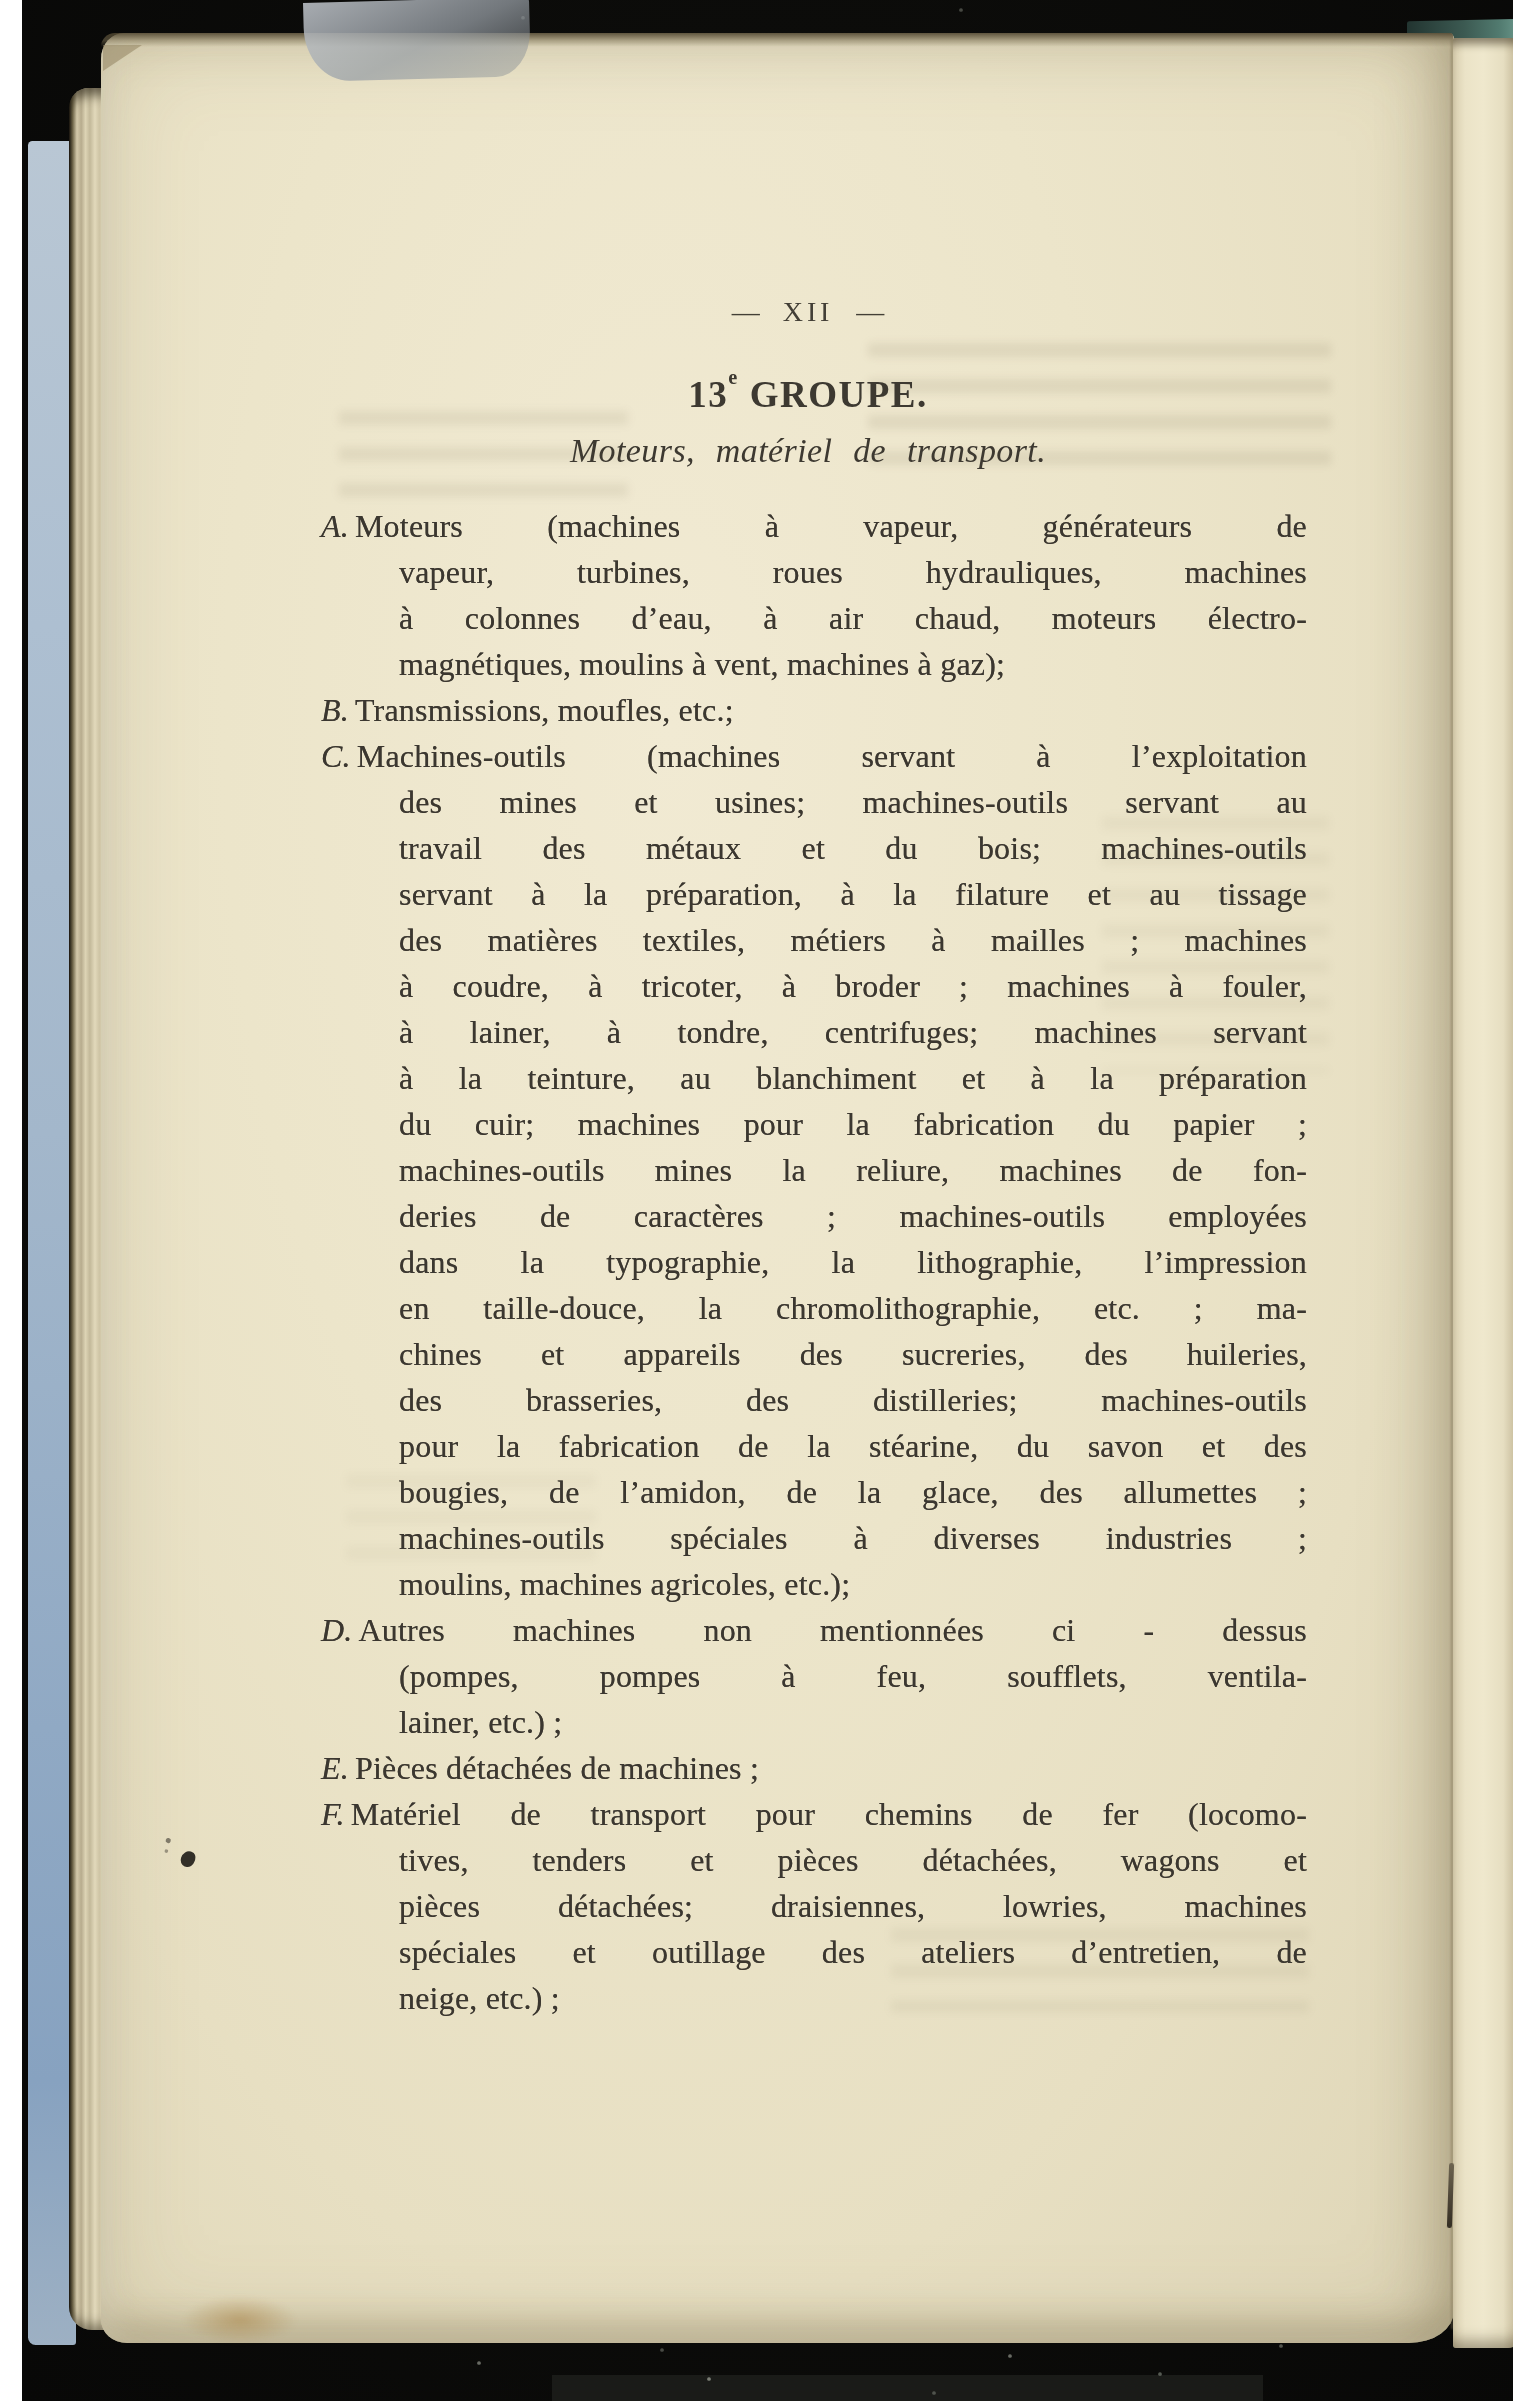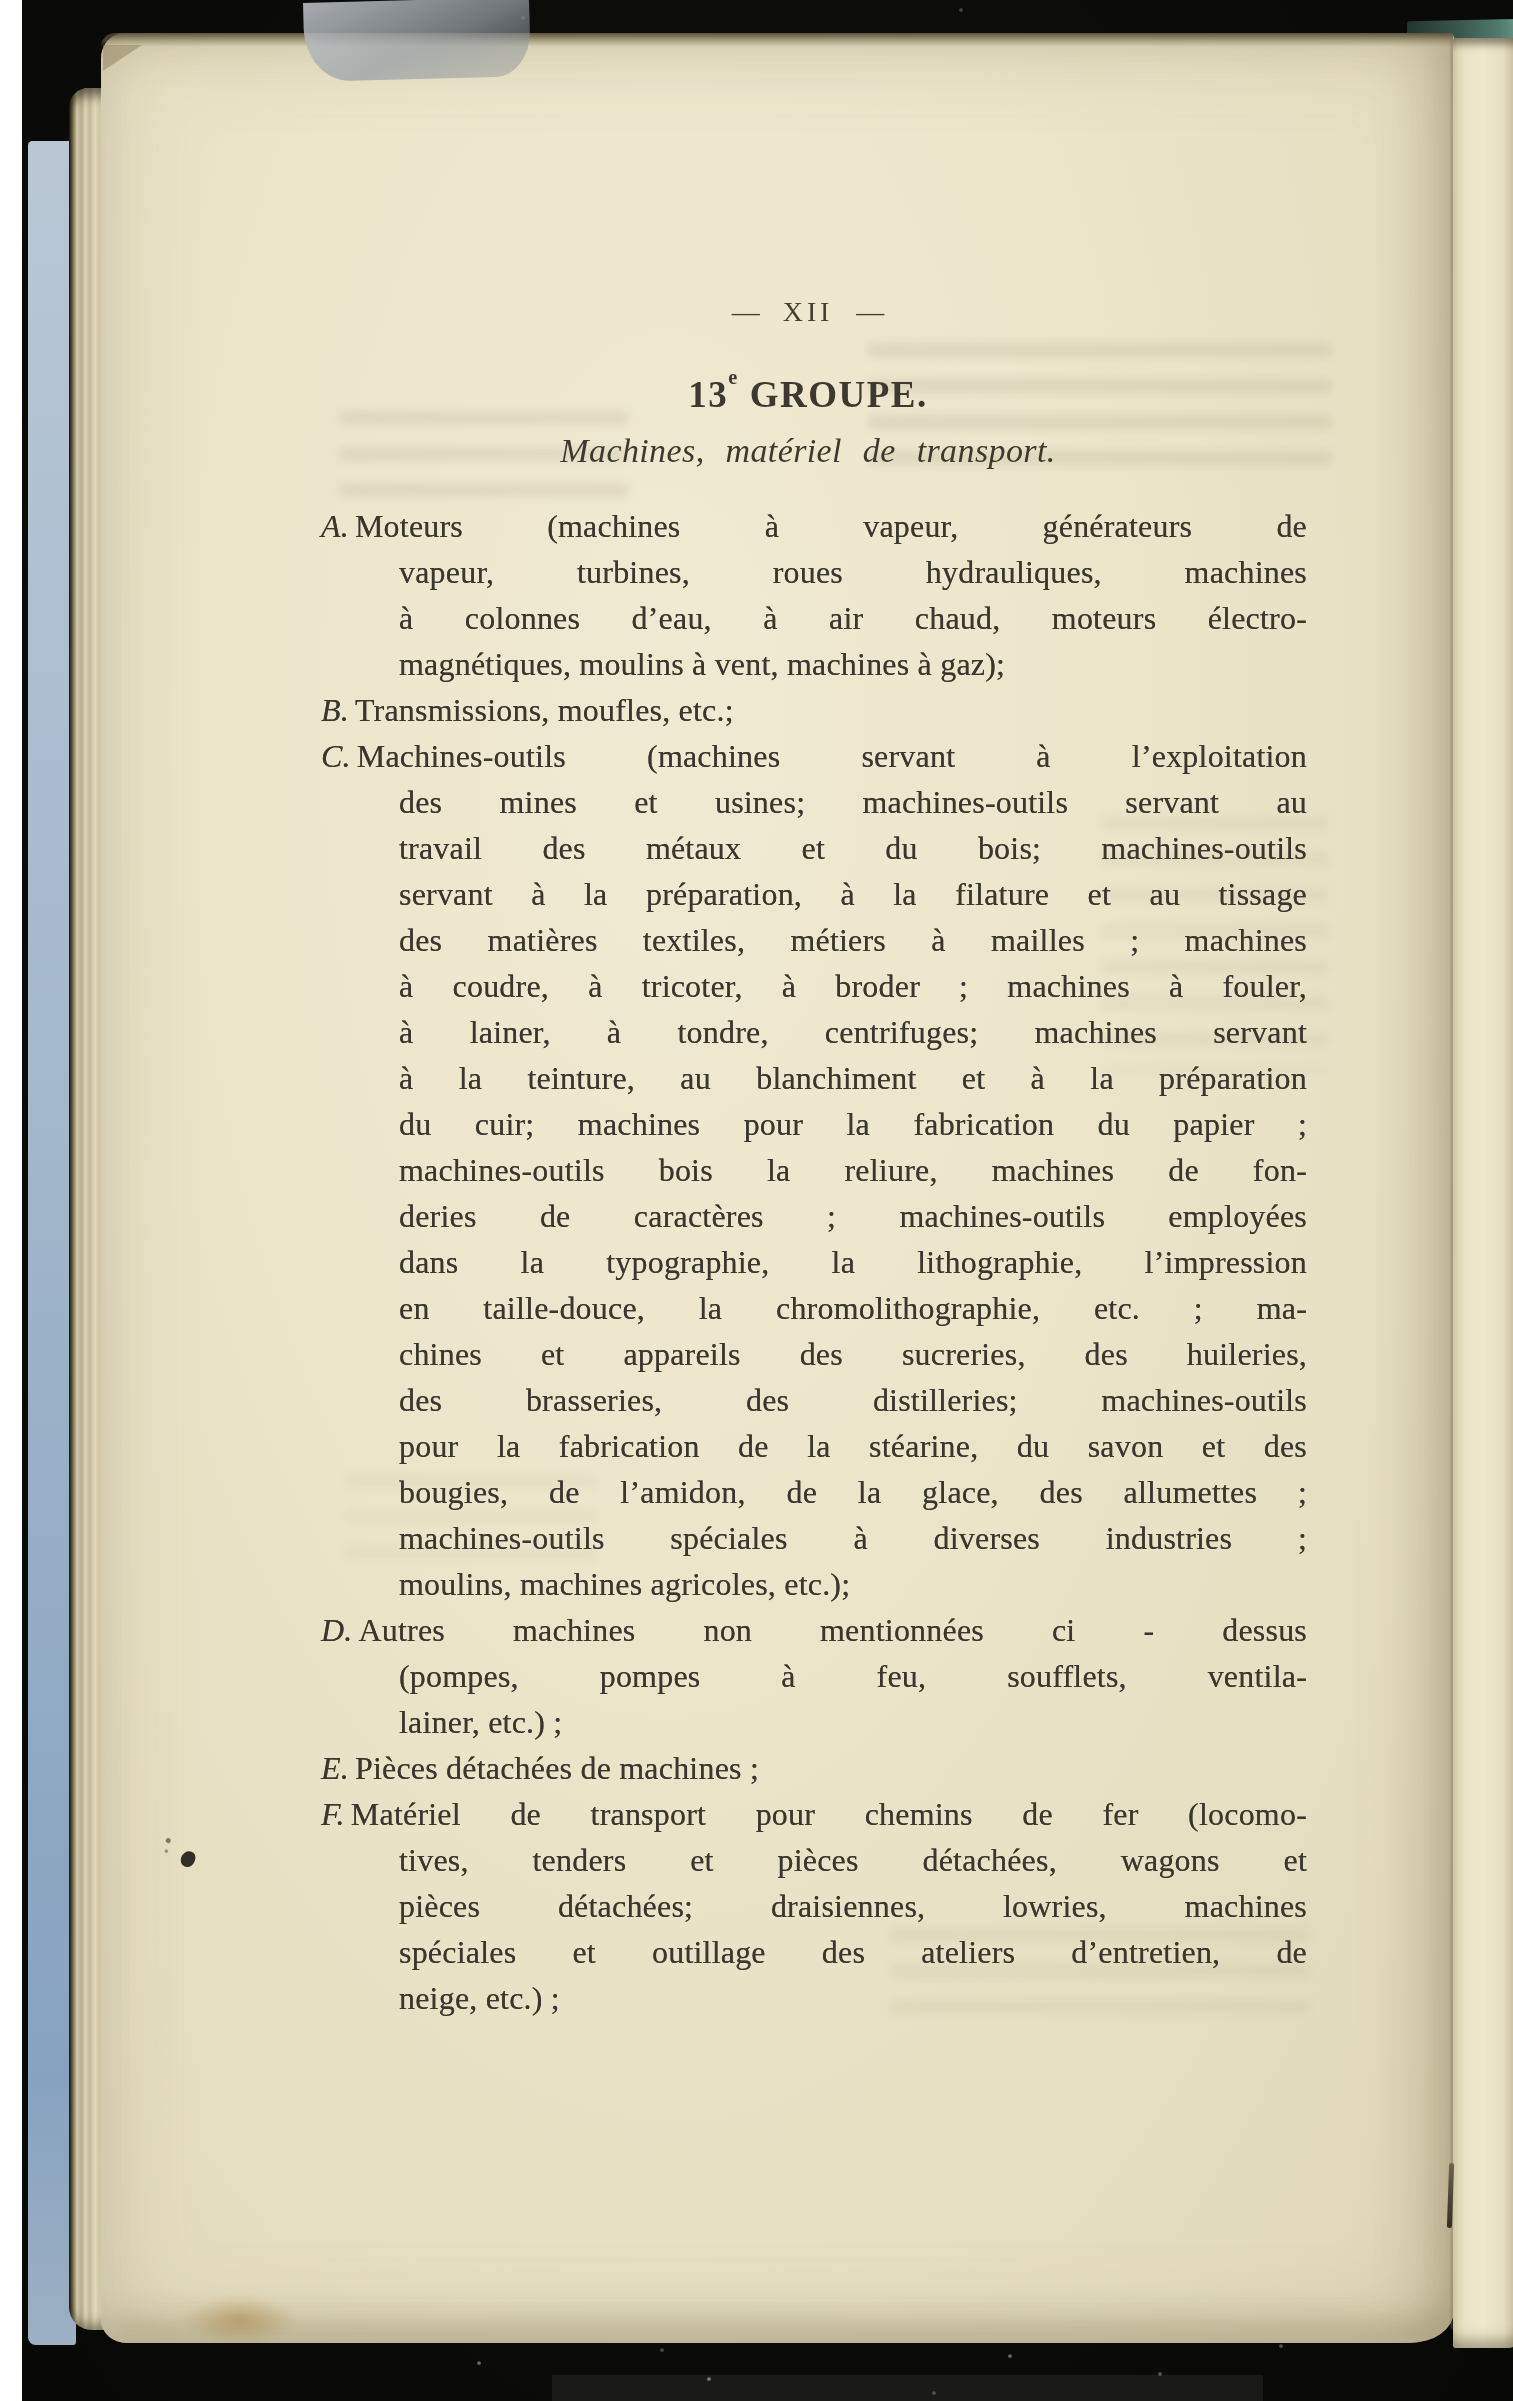--- a/index.html
+++ b/index.html
@@ -149,21 +149,21 @@
     <div class="ghost g5"></div>
 
     <div class="page-num">
       <span class="dash">—</span><span>XII</span><span class="dash">—</span>
     </div>
 
     <h1 class="group-title">
       <span>13</span><sup>e</sup><span> GROUPE.</span>
     </h1>
 
-    <h2 class="subtitle">Machines, matériel de transport.</h2>
+    <h2 class="subtitle">Moteurs, matériel de transport.</h2>
 
     <div class="items" id="items">
         <div class="item">
           <div class="line first"><span class="letter">A.</span>Moteurs (machines à vapeur, générateurs de</div>
           <div class="line">vapeur, turbines, roues hydrauliques, machines</div>
           <div class="line">à colonnes d’eau, à air chaud, moteurs électro-</div>
           <div class="line last">magnétiques, moulins à vent, machines à gaz);</div>
         </div>
         <div class="item">
           <div class="line first last"><span class="letter">B.</span>Transmissions, moufles, etc.;</div>
@@ -171,21 +171,21 @@
         <div class="item">
           <div class="line first"><span class="letter">C.</span>Machines-outils (machines servant à l’exploitation</div>
           <div class="line">des mines et usines; machines-outils servant au</div>
           <div class="line">travail des métaux et du bois; machines-outils</div>
           <div class="line">servant à la préparation, à la filature et au tissage</div>
           <div class="line">des matières textiles, métiers à mailles ; machines</div>
           <div class="line">à coudre, à tricoter, à broder ; machines à fouler,</div>
           <div class="line">à lainer, à tondre, centrifuges; machines servant</div>
           <div class="line">à la teinture, au blanchiment et à la préparation</div>
           <div class="line">du cuir; machines pour la fabrication du papier ;</div>
-          <div class="line">machines-outils bois la reliure, machines de fon-</div>
+          <div class="line">machines-outils mines la reliure, machines de fon-</div>
           <div class="line">deries de caractères ; machines-outils employées</div>
           <div class="line">dans la typographie, la lithographie, l’impression</div>
           <div class="line">en taille-douce, la chromolithographie, etc. ; ma-</div>
           <div class="line">chines et appareils des sucreries, des huileries,</div>
           <div class="line">des brasseries, des distilleries; machines-outils</div>
           <div class="line">pour la fabrication de la stéarine, du savon et des</div>
           <div class="line">bougies, de l’amidon, de la glace, des allumettes ;</div>
           <div class="line">machines-outils spéciales à diverses industries ;</div>
           <div class="line last">moulins, machines agricoles, etc.);</div>
         </div>

